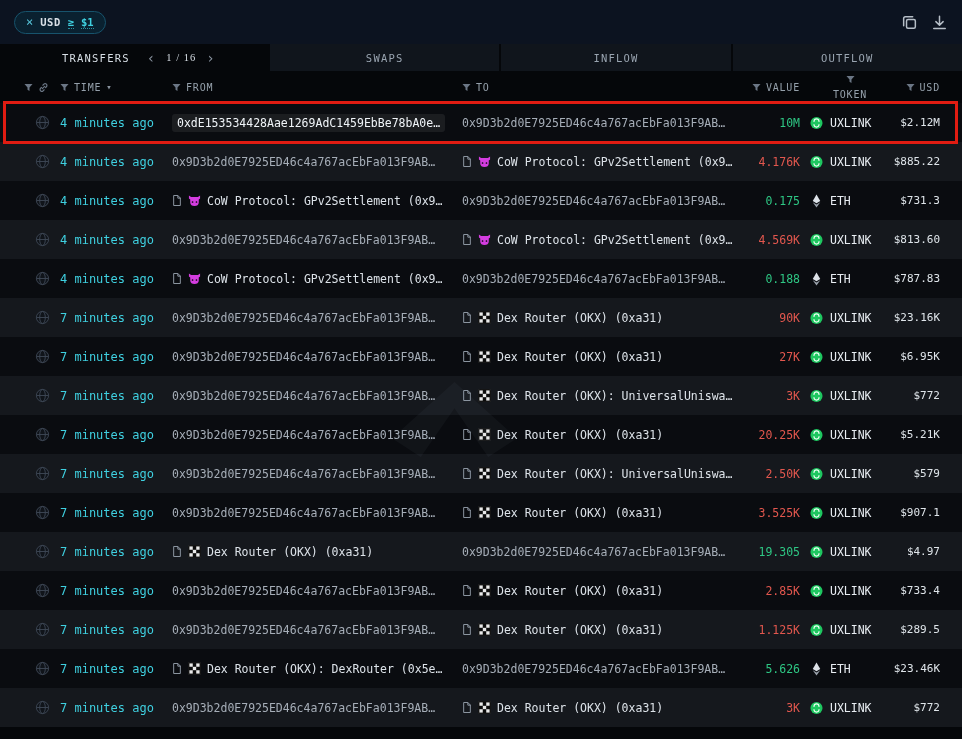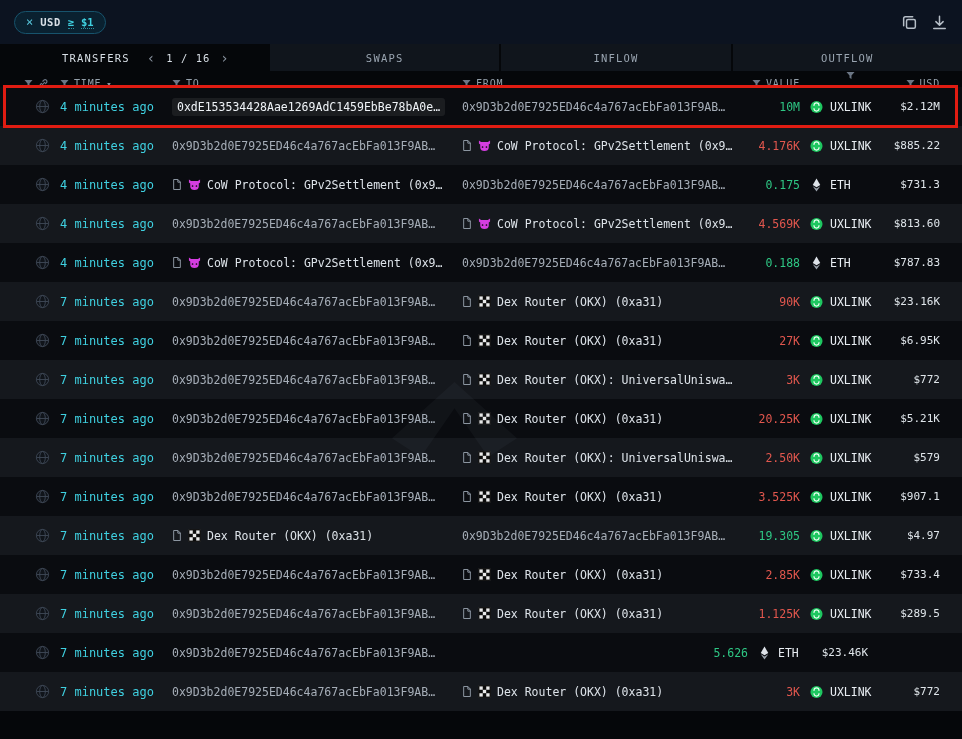--- a/index.html
+++ b/index.html
@@ -19,25 +19,25 @@
   .icon-btn svg { width:100%; height:100%; display:block; }
 
   
   .tabbar { display:flex; height:27px; background:#05070a; }
   .tab { flex:1; display:flex; align-items:center; justify-content:center; background:#10151c;
          color:#9aa5b1; font-size:10.5px; letter-spacing:1.2px; cursor:pointer; border-left:2px solid #05070a; }
   .tab.active { flex:0 0 268px; background:transparent; color:#d8dfe6; justify-content:flex-start;
                 padding-left:62px; border-left:none; }
   .pager { display:flex; align-items:center; gap:10px; margin-left:17px; }
   .pg-btn { color:#8a94a0; font-size:14px; line-height:1; cursor:pointer; }
-  .pg-num { color:#d8dfe6; font-size:10.5px; letter-spacing:1px; }
+  .pg-num { color:#d8dfe6; font-size:10.5px; letter-spacing:1px;font-family:Liberation Serif, serif; }
 
   
   .grid { display:grid; grid-template-columns:36px 112px 290px 286px 52px 90px 72px; padding-left:24px; align-items:center; }
-  .thead { height:16px; background:#05070a; color:#95a0ab; font-size:10px; letter-spacing:.8px; }
+  .thead { height:32px; background:#05070a; color:#95a0ab; font-size:10px; letter-spacing:.8px; }
   .th { display:flex; align-items:center; gap:5px; white-space:nowrap; }
   .th.right { justify-content:flex-end; }
   .th.usd { padding-right:22px; }
   .th.token { padding-left:10px;flex-direction:column; }
   .f-icon { width:9px; height:9px; color:#6b7685; flex:0 0 auto; }
   .f-icon svg, .l-icon svg { width:100%; height:100%; display:block; }
   .l-icon { width:11px; height:11px; color:#6b7685; }
   .caret { color:#8a94a0; font-size:9px; }
 
   .row { height:39px; font-size:11.5px; position:relative; cursor:pointer; }
@@ -137,29 +137,29 @@
         </span>
       <span>TIME</span>
       <span class="caret">▾</span>
     </div>
     <div class="th">
       <span class="f-icon">
           <svg viewBox="0 0 10 10" fill="currentColor">
             <path d="M.5 1h9L6.1 5.1V9L3.9 7.6V5.1Z"></path>
           </svg>
         </span>
-      <span>TO</span>
+      <span>FROM</span>
     </div>
     <div class="th">
       <span class="f-icon">
           <svg viewBox="0 0 10 10" fill="currentColor">
             <path d="M.5 1h9L6.1 5.1V9L3.9 7.6V5.1Z"></path>
           </svg>
         </span>
-      <span>FROM</span>
+      <span>TO</span>
     </div>
     <div class="th right">
       <span class="f-icon">
           <svg viewBox="0 0 10 10" fill="currentColor">
             <path d="M.5 1h9L6.1 5.1V9L3.9 7.6V5.1Z"></path>
           </svg>
         </span>
       <span>VALUE</span>
     </div>
     <div class="th token">
@@ -757,20 +757,39 @@
       </div>
       <div class="row grid dark">
         <div class="c-globe">
           <svg viewBox="0 0 16 16" fill="none" stroke="#3d4654" stroke-width="1">
             <circle cx="8" cy="8" r="6.5" fill="#10141a"></circle>
             <ellipse cx="8" cy="8" rx="3" ry="6.5"></ellipse>
             <path d="M1.5 8h13"></path>
           </svg>
         </div>
         <div class="c-time">7 minutes ago</div>
+        <div class="c-from">
+          <span class="cicon">
+            <svg viewBox="0 0 12 14" fill="none" stroke="#97a1ad" stroke-width="1.1">
+              <path d="M2 1h5l3 3v9H2z"></path>
+              <path d="M7 1v3.2h3.2"></path>
+            </svg>
+          </span>
+          <span class="picon">
+            <svg viewBox="0 0 12 12">
+              <rect width="12" height="12" rx="2" fill="#0b0b0b" stroke="#333" stroke-width="0.5"></rect>
+              <rect x="1.3" y="1.3" width="3.1" height="3.1" fill="#e9e9e9"></rect>
+              <rect x="7.6" y="1.3" width="3.1" height="3.1" fill="#e9e9e9"></rect>
+              <rect x="4.45" y="4.45" width="3.1" height="3.1" fill="#e9e9e9"></rect>
+              <rect x="1.3" y="7.6" width="3.1" height="3.1" fill="#e9e9e9"></rect>
+              <rect x="7.6" y="7.6" width="3.1" height="3.1" fill="#e9e9e9"></rect>
+            </svg>
+          </span>
+          <span class="addr contract">Dex Router (OKX): DexRouter (0x5e…</span>
+        </div>
         <div class="c-to">
           <span class="addr">0x9D3b2d0E7925ED46c4a767acEbFa013F9AB…</span>
         </div>
         <div class="c-value in">5.626</div>
         <div class="c-token">
           <span class="ticon">
             <svg viewBox="0 0 10 16">
               <path fill="#dde2e8" d="M5 .5 9.3 8 5 10.6.7 8Z"></path>
               <path fill="#99a1ab" d="M5 15.5.7 9.3 5 11.9l4.3-2.6Z"></path>
             </svg>

